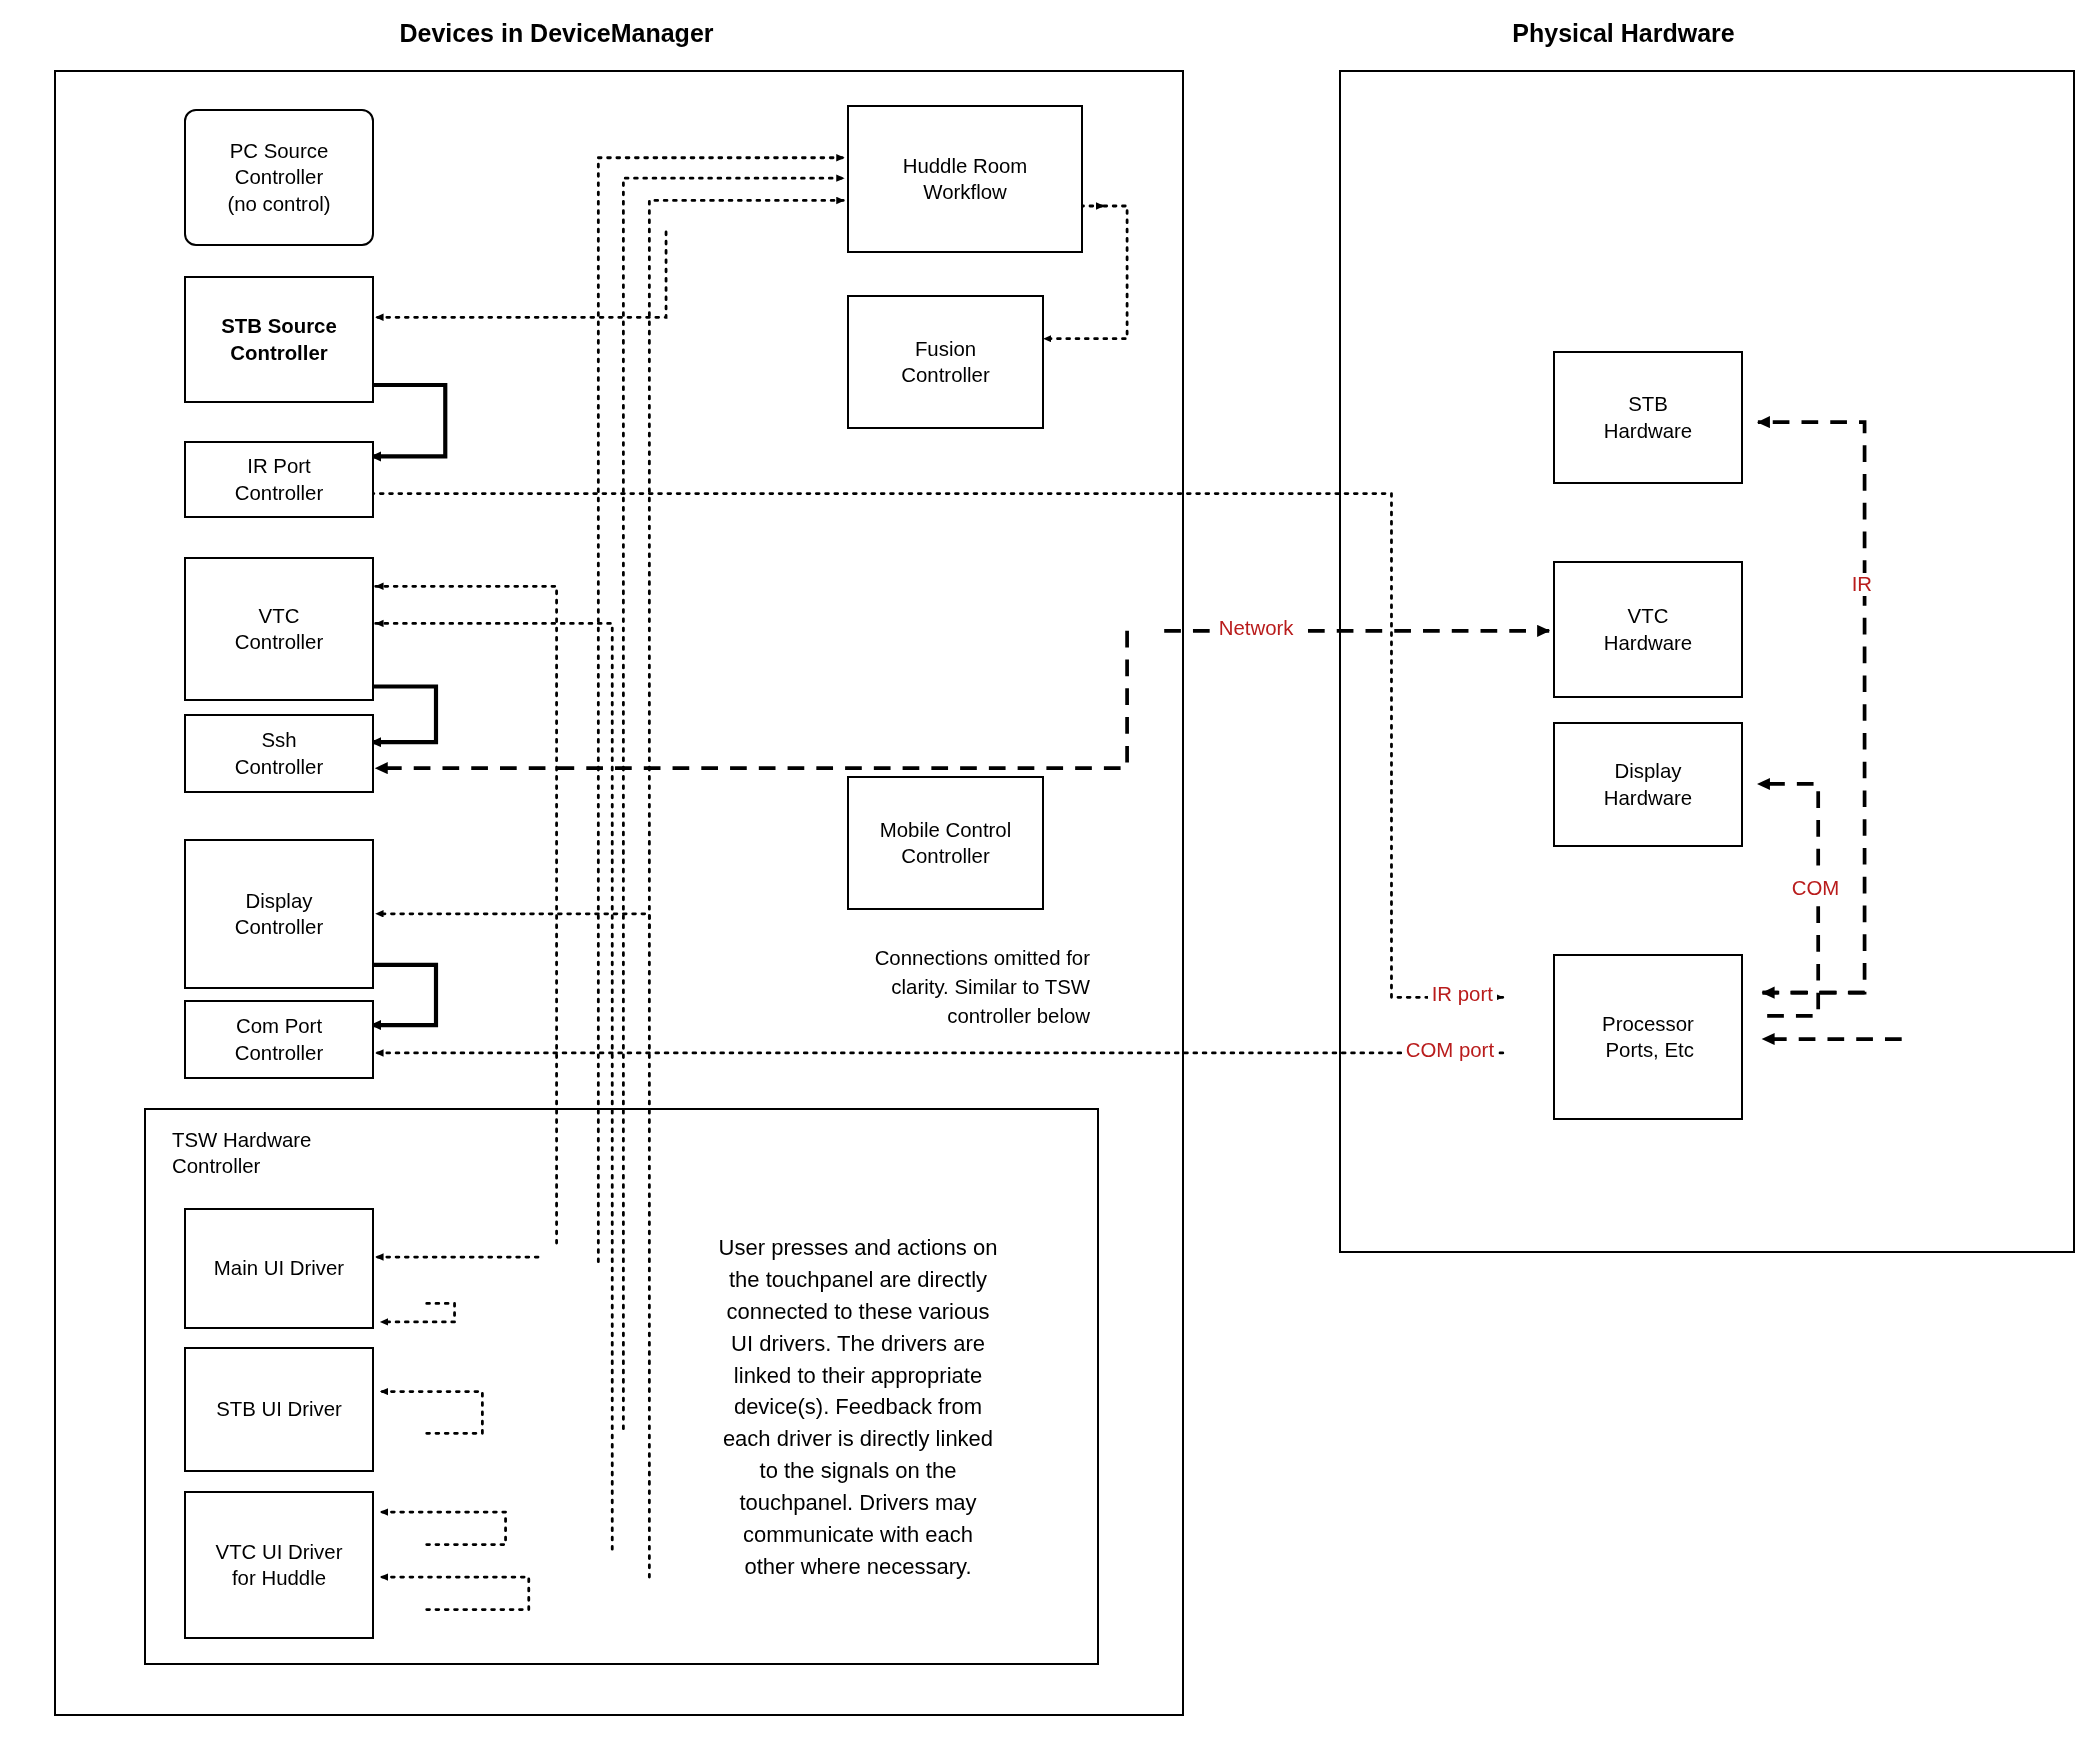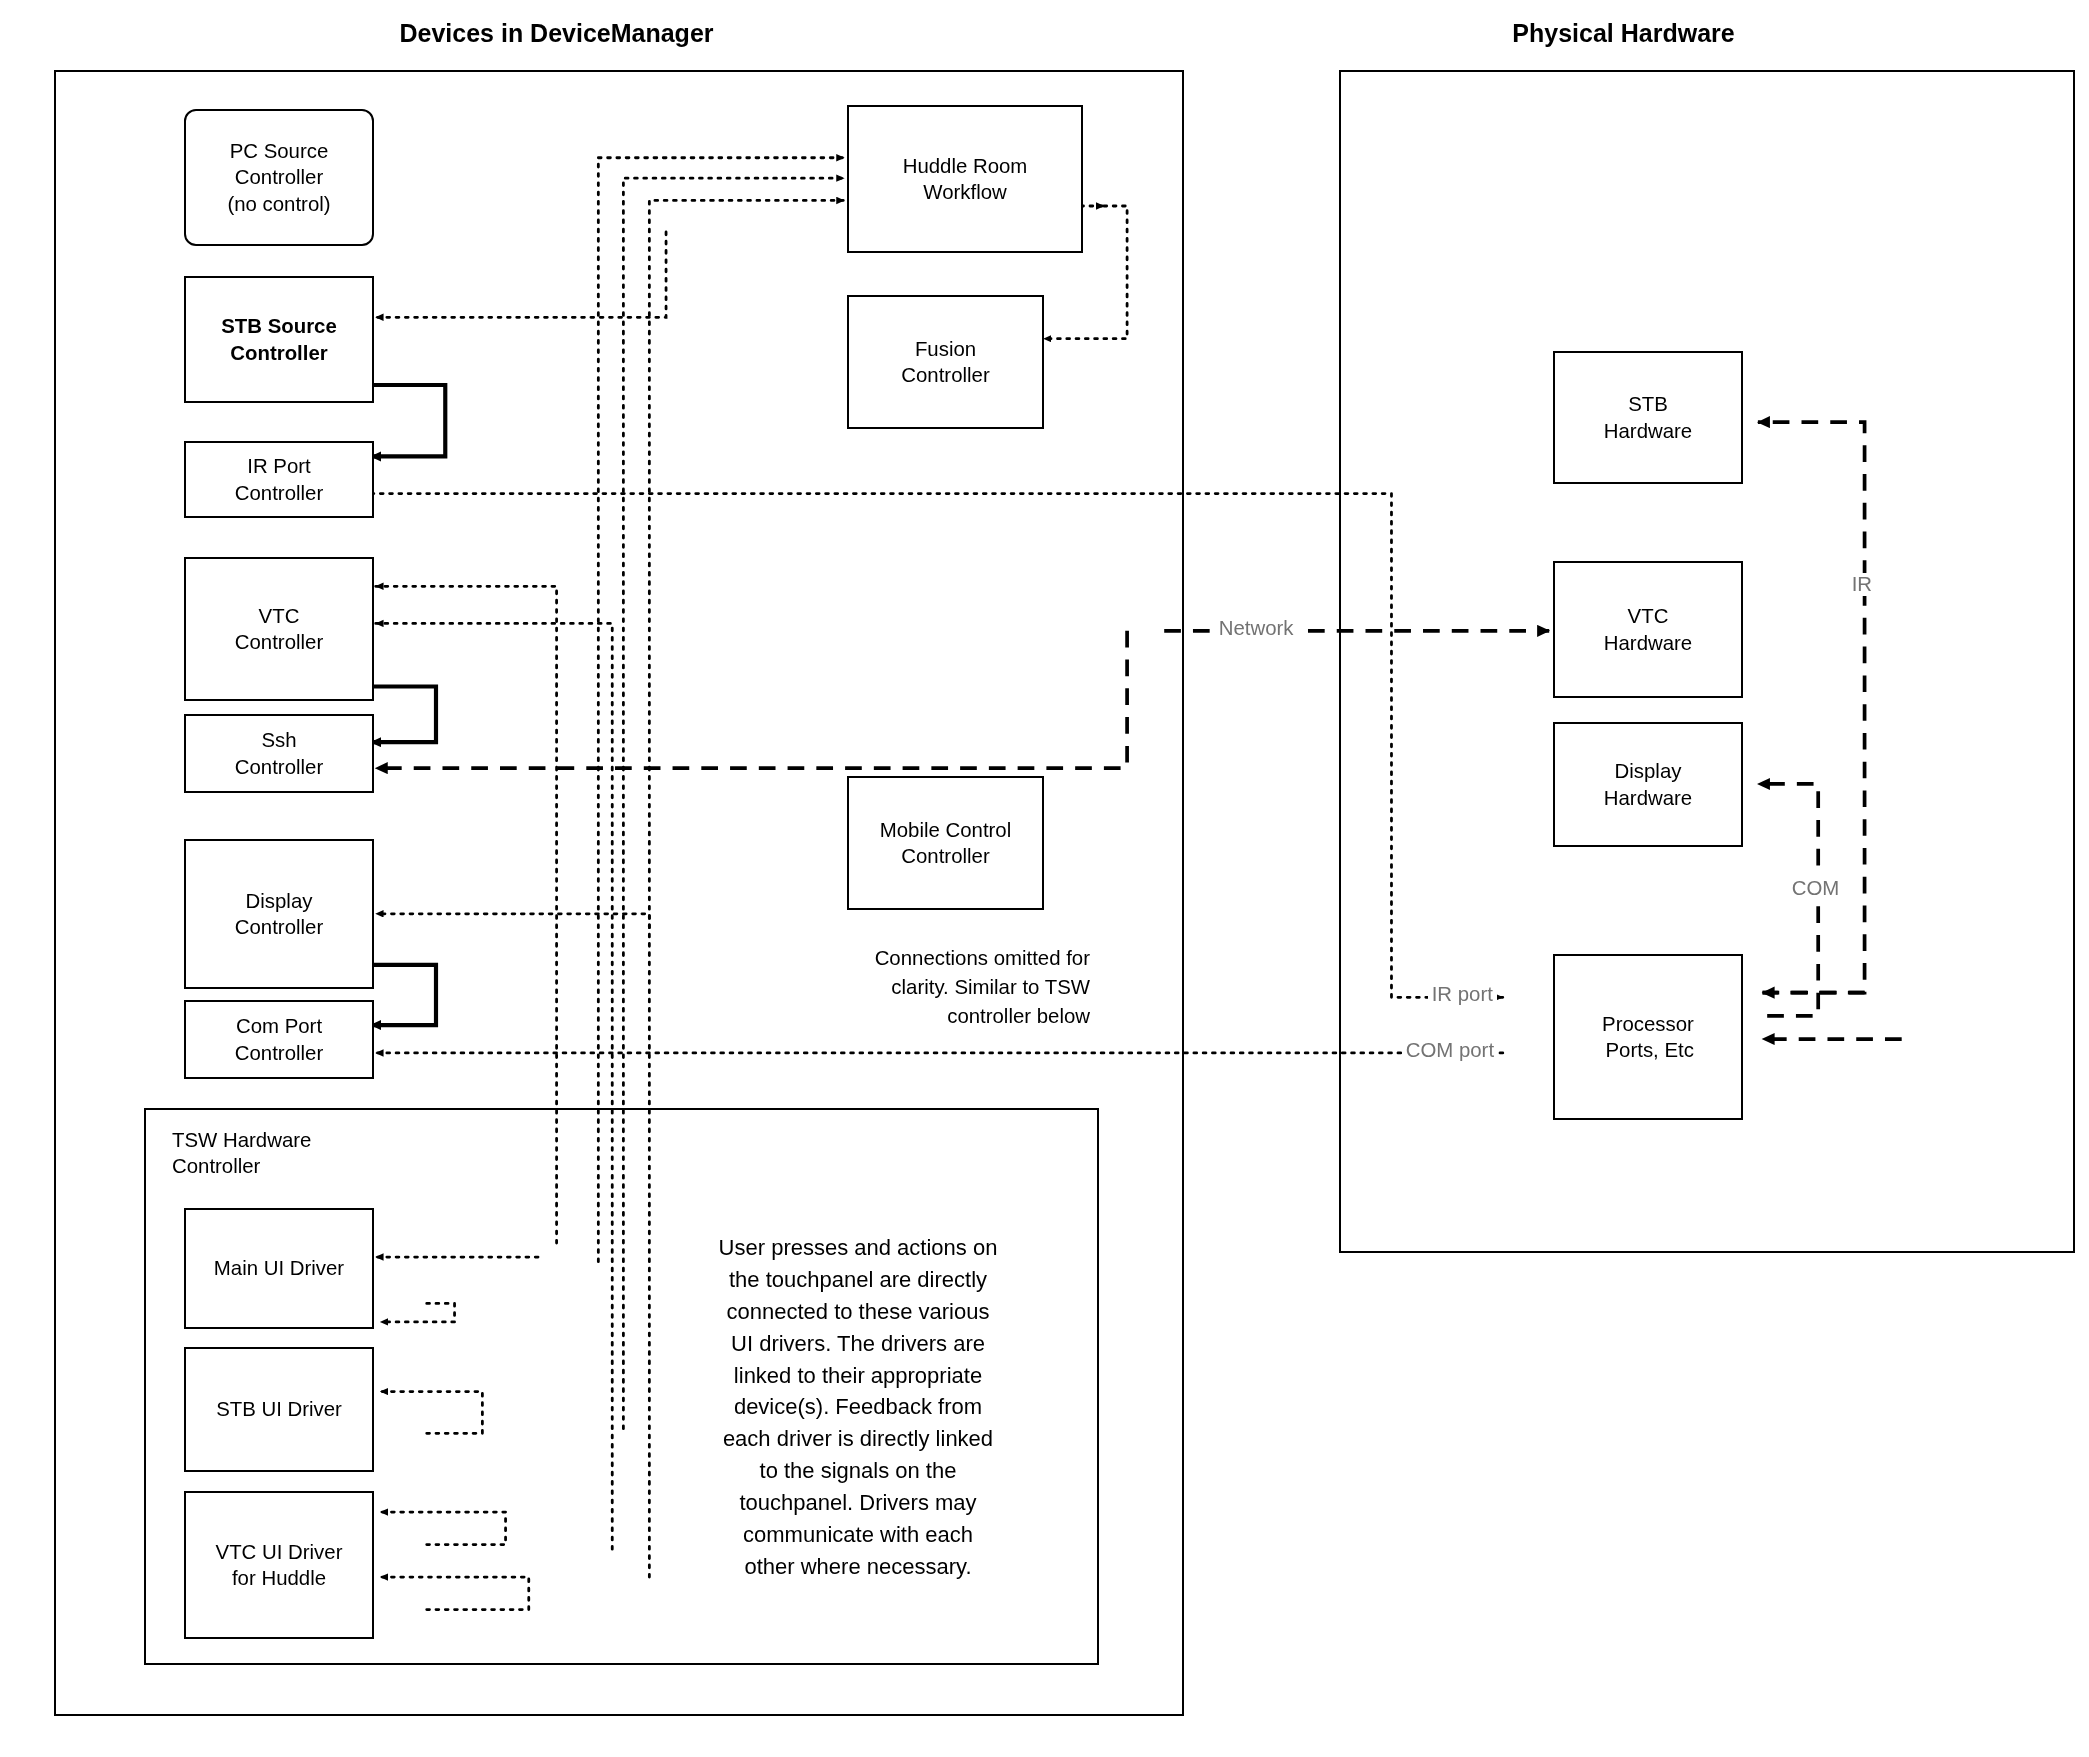--- a/index.html
+++ b/index.html
@@ -66,21 +66,21 @@
     line-height: 1.45;
     text-align: center;
     white-space: pre-line;
     color: #000;
   }
   .edge-label {
     position: absolute;
     font-size: 20.4px;
     background: #ffffff;
     padding: 0 3.7px;
-    color: #737373;
+    color: #b91c1c;
     white-space: nowrap;
   }
   svg.wires {
     position: absolute;
     left: 0;
     top: 0;
     width: 2090px;
     height: 1758px;
     pointer-events: none;
   }

